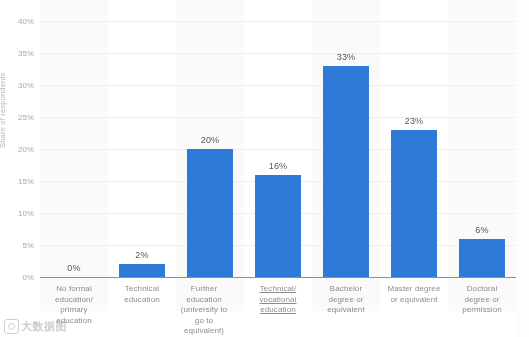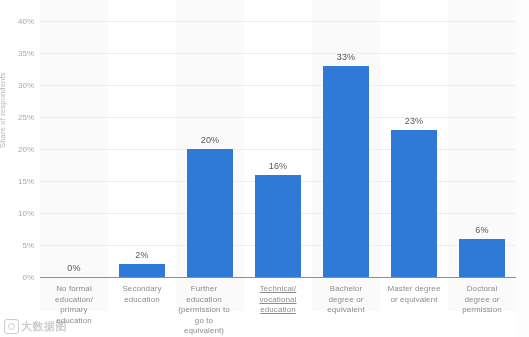--- a/index.html
+++ b/index.html
@@ -192,22 +192,22 @@
       <div class="bar-value" style="left: 29px; top: 263px;">0%</div>
       <div class="bar-value" style="left: 97px; top: 250.2px;">2%</div>
       <div class="bar-value" style="left: 165px; top: 135px;">20%</div>
       <div class="bar-value" style="left: 233px; top: 160.6px;">16%</div>
       <div class="bar-value" style="left: 301px; top: 51.8px;">33%</div>
       <div class="bar-value" style="left: 369px; top: 115.8px;">23%</div>
       <div class="bar-value" style="left: 437px; top: 224.6px;">6%</div>
     </div>
   <div id="cats">
       <div class="cat-label" style="left: 31px;"><span>No formal</span><br><span>education/</span><br><span>primary</span><br><span>education</span></div>
-      <div class="cat-label" style="left: 99px;"><span>Secondary</span><br><span>education</span></div>
-      <div class="cat-label" style="left: 161px;"><span>Further</span><br><span>education</span><br><span>(permission to</span><br><span>go to</span><br><span>equivalent)</span></div>
+      <div class="cat-label" style="left: 99px;"><span>Technical</span><br><span>education</span></div>
+      <div class="cat-label" style="left: 161px;"><span>Further</span><br><span>education</span><br><span>(university to</span><br><span>go to</span><br><span>equivalent)</span></div>
       <div class="cat-label" style="left: 235px; text-decoration: underline;"><span>Technical/</span><br><span>vocational</span><br><span>education</span></div>
       <div class="cat-label" style="left: 303px;"><span>Bachelor</span><br><span>degree or</span><br><span>equivalent</span></div>
       <div class="cat-label" style="left: 371px;"><span>Master degree</span><br><span>or equivalent</span></div>
       <div class="cat-label" style="left: 439px;"><span>Doctoral</span><br><span>degree or</span><br><span>permission</span></div>
     </div>
 
   <div class="watermark">
     <span class="wm-badge"></span>
     <span class="wm-text">大数据图</span>
   </div>

